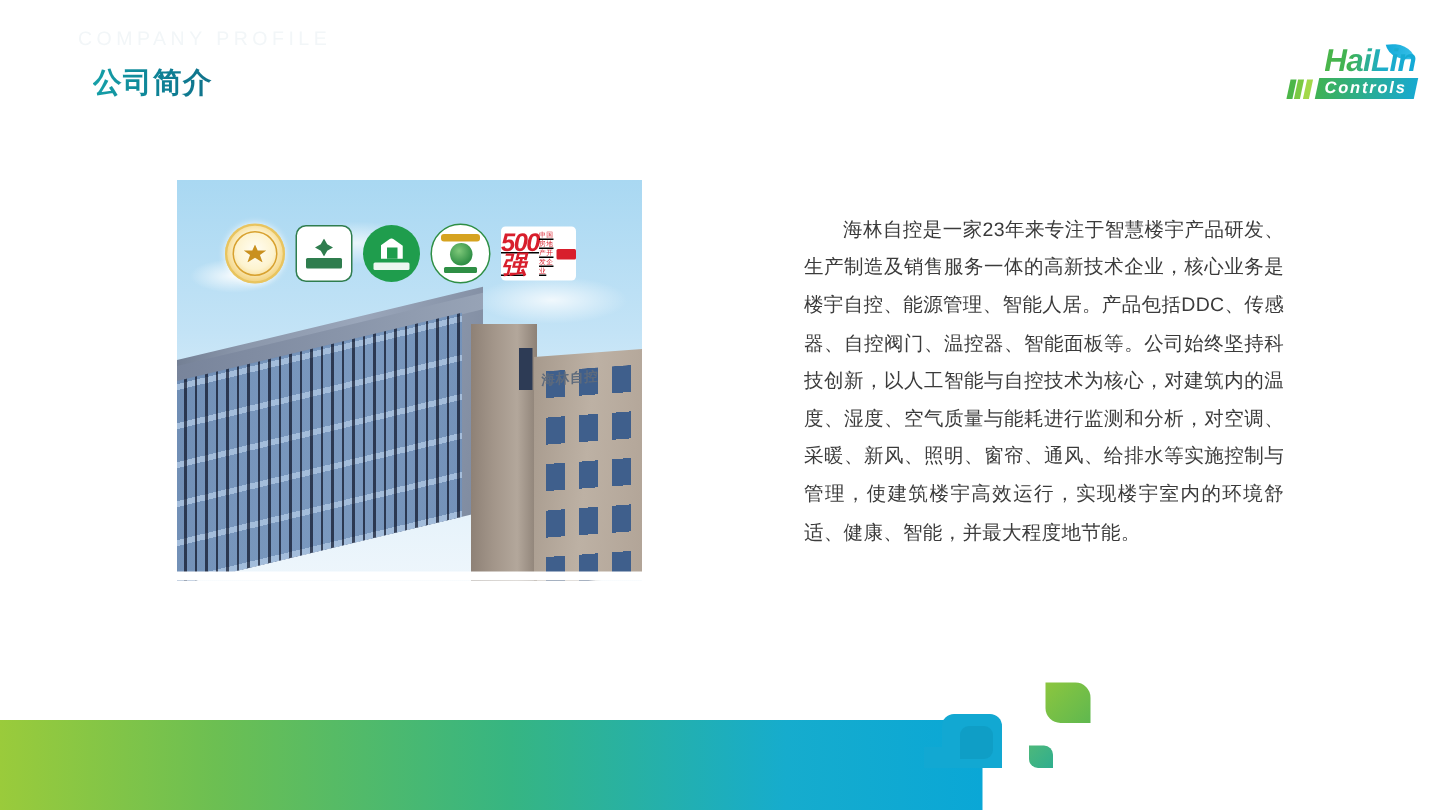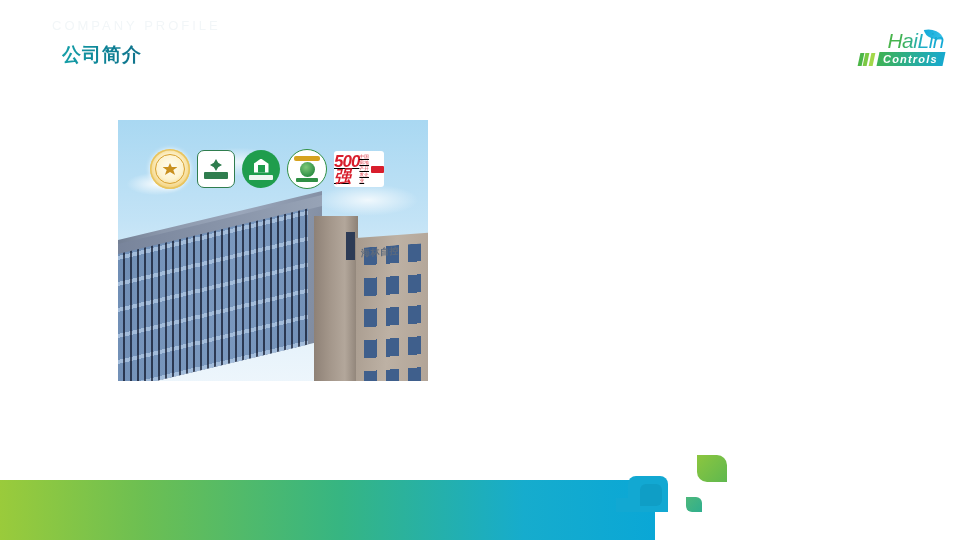--- a/index.html
+++ b/index.html
@@ -58,21 +58,21 @@
     right: 12px;
     top: 30px;
     width: 120px;
     height: 40px;
   }
   .logo-word {
     position: absolute;
     right: 4px;
     top: 0px;
     font-size: 21px;
-    font-weight: normal;
+    font-weight: bold;
     font-style: italic;
     letter-spacing: -0.5px;
     line-height: 22px;
     background: linear-gradient(95deg, #4cb648 0%, #3fb254 28%, #1eaec9 62%, #12a9d8 100%);
     -webkit-background-clip: text;
     background-clip: text;
     color: #2fb090;
     -webkit-text-fill-color: transparent;
     white-space: nowrap;
   }
@@ -437,20 +437,21 @@
       <div class="bld-left-glass"></div>
     </div>
     <div class="bld-tower"></div>
     <div class="bld-right">
       <div class="bld-right-windows"></div>
     </div>
     <div class="bld-sign">海林自控</div>
     <div class="photo-ground"></div>
   </div>
 
+  <div class="body-text">海林自控是一家23年来专注于智慧楼宇产品研发、生产制造及销售服务一体的高新技术企业，核心业务是楼宇自控、能源管理、智能人居。产品包括DDC、传感器、自控阀门、温控器、智能面板等。公司始终坚持科技创新，以人工智能与自控技术为核心，对建筑内的温度、湿度、空气质量与能耗进行监测和分析，对空调、采暖、新风、照明、窗帘、通风、给排水等实施控制与管理，使建筑楼宇高效运行，实现楼宇室内的环境舒适、健康、智能，并最大程度地节能。</div>
 
   <div class="footer-band"></div>
   <div class="footer-tab"></div>
   <div class="footer-notch"></div>
   <div class="leaf leaf-big"></div>
   <div class="leaf leaf-small"></div>
 
 </div>
 
 </body></html>

